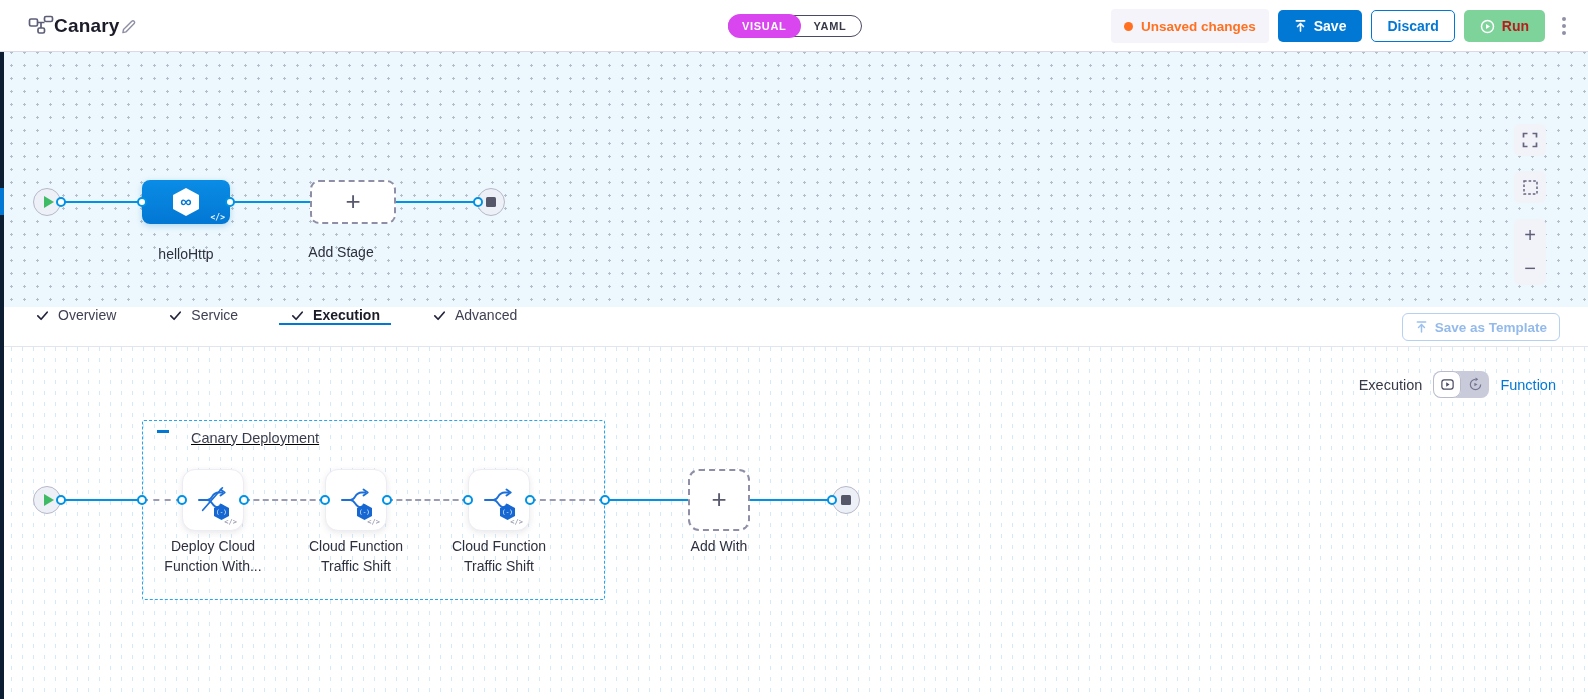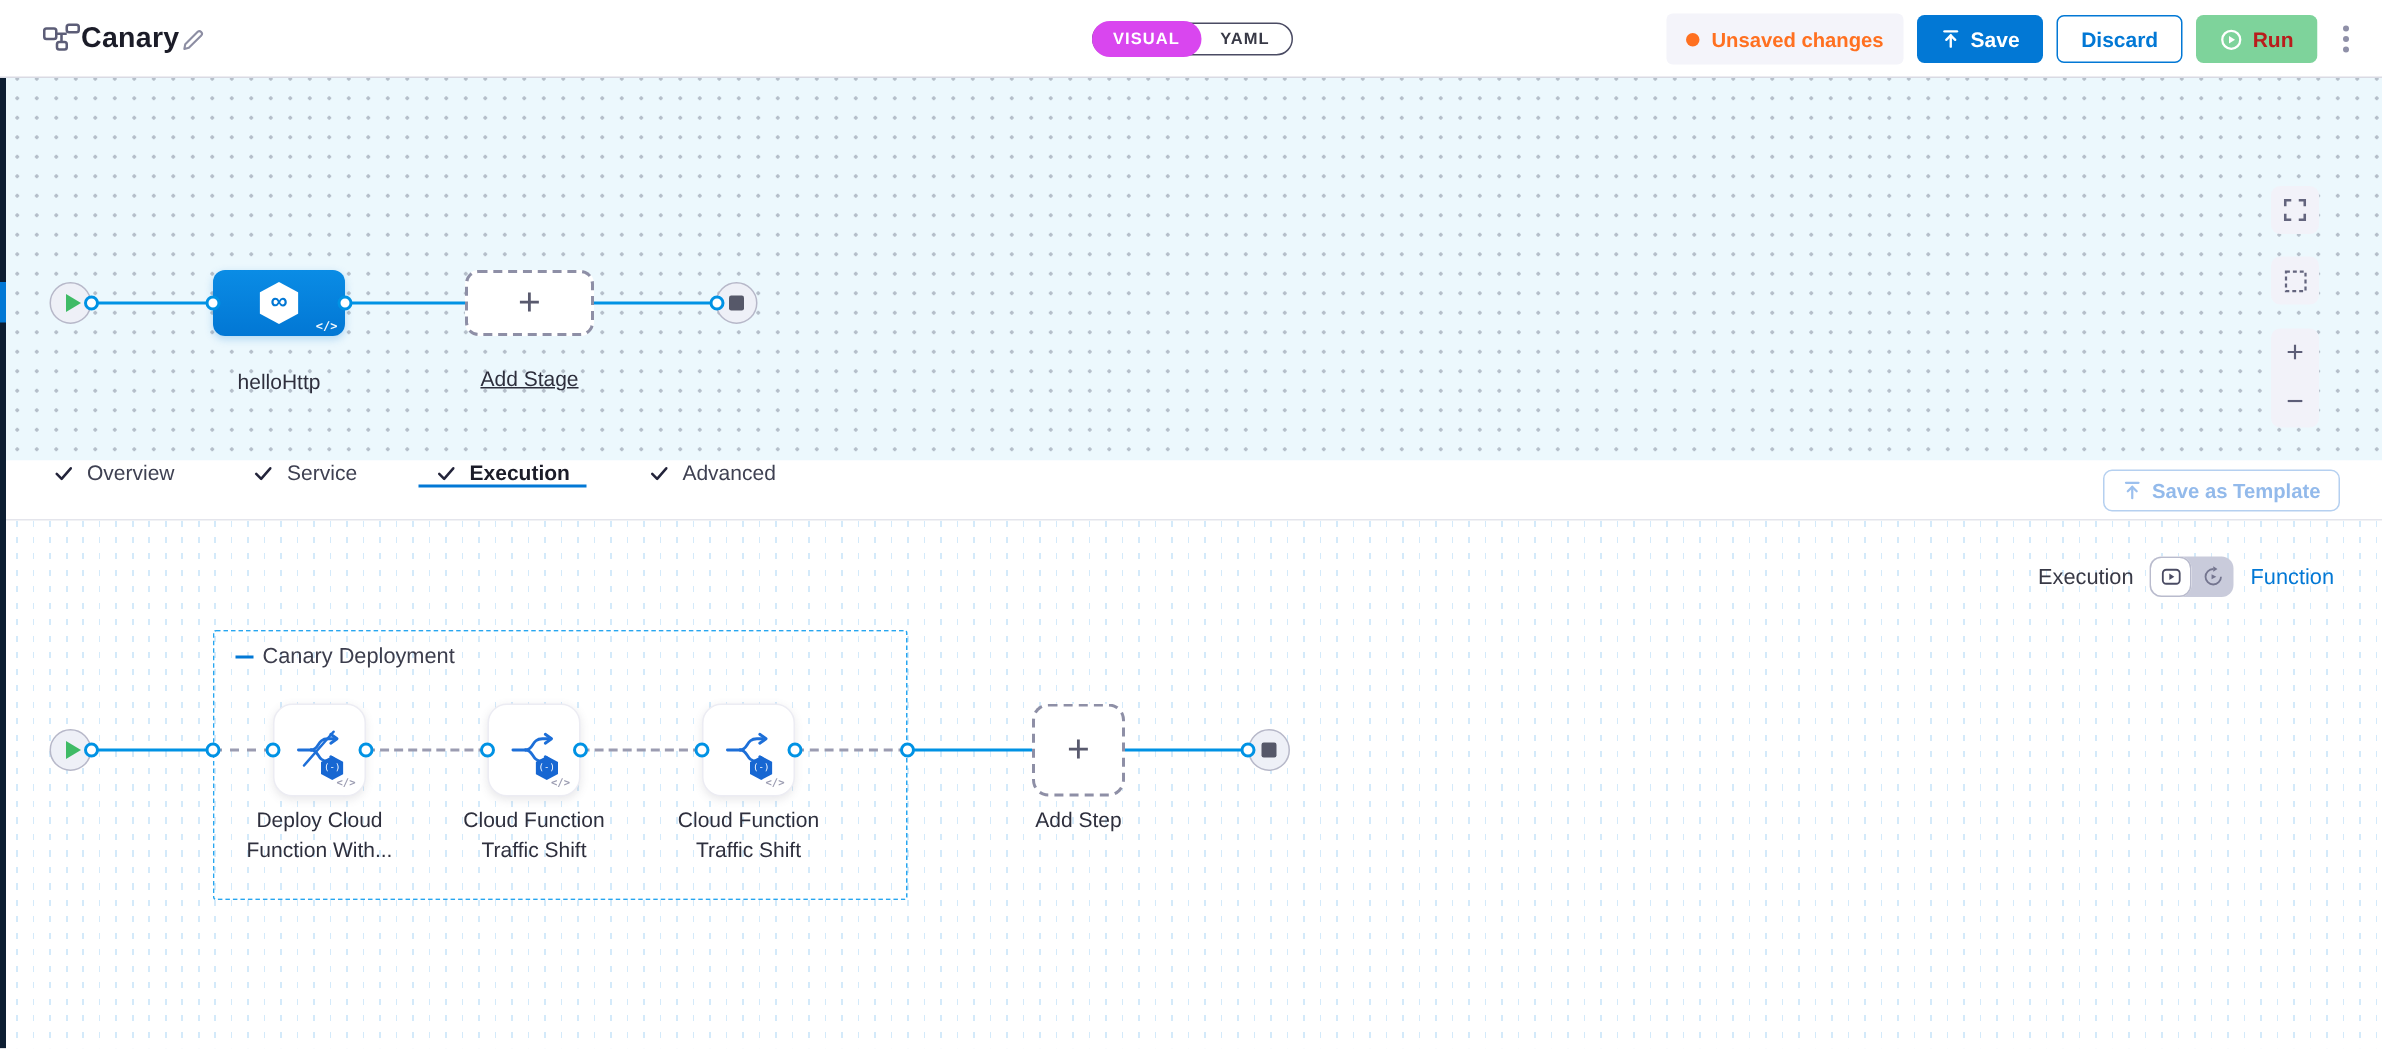--- a/index.html
+++ b/index.html
@@ -92,21 +92,21 @@
 
   .exec-mode-row { position:absolute; right:32px; top:24px; display:flex; align-items:center; gap:11px; z-index:9; }
   .exec-mode-label { font-size:14.5px; color:#383946; }
   .mode-toggle { width:56px; height:27px; background:#c9cbdb; border-radius:8px; display:flex; cursor:pointer; }
   .mode-seg { width:28px; height:27px; display:flex; align-items:center; justify-content:center; }
   .mode-seg.selected { background:#fff; border-radius:8px; box-shadow:0 0 0 1px #b9bbcd inset; }
   .rollback-link { font-size:14.5px; color:#0278d5; cursor:pointer; }
 
   .group-box { position:absolute; left:142px; top:73px; width:463px; height:180px;
                border:1.5px dashed #27a6f0; border-radius:2px; z-index:1; }
-  .group-label { position:absolute; left:14px; top:9px; display:flex; align-items:center; gap:6px; }
+  .group-label { position:absolute; left:14px; top:9px; display:flex; gap:22px;text-decoration:underline; }
   .group-dash { width:12px; height:2.5px; background:#0278d5; }
   .group-text { font-size:14.5px; color:#3c3d4c; }
 
   .step-card { position:absolute; top:122px; width:62px; height:62px; background:#fff; border-radius:13px;
                border:1px solid #ececf3; box-shadow:0 2px 6px rgba(96,97,112,.14);
                display:flex; align-items:center; justify-content:center; cursor:pointer; z-index:5; }
   .hex-badge { position:absolute; left:31px; top:34px; width:15px; height:16px; background:#1767d2;
                clip-path:polygon(50% 0,100% 25%,100% 75%,50% 100%,0 75%,0 25%);
                display:flex; align-items:center; justify-content:center; }
   .hex-badge span { color:#fff; font-size:6px; font-family:"DejaVu Sans Mono", monospace; line-height:1; }
@@ -191,21 +191,21 @@
       <div class="hexagon">
         <span class="hex-glyph">∞</span>
       </div>
       <span class="corner-code">&lt;/&gt;</span>
     </div>
     <div class="graph-label" style="left:132px; top:192px; width:108px;">helloHttp</div>
 
     <div class="add-box" style="left:310px; top:128px; width:86px; height:44px;">
       <span class="plus-glyph">+</span>
     </div>
-    <div class="graph-label" style="left:299px; top:190px; width:108px;text-decoration:underline;">Add Stage</div>
+    <div class="graph-label" style="left:287px; top:190px; width:108px;">Add Stage</div>
 
     <div class="node-circle" style="left:477px; top:136px;">
       <span class="stop-sq"></span>
     </div>
 
     <div class="canvas-ctl" style="left:1514px; top:72px;">
       <svg width="16" height="16" viewBox="0 0 16 16">
         <g fill="none" stroke="#64657e" stroke-width="1.7">
           <path d="M1.5 5.5 V1.5 H5.5"></path>
             <path d="M10.5 1.5 H14.5 V5.5"></path>
@@ -364,21 +364,21 @@
       <span class="step-code">&lt;/&gt;</span>
     </div>
 
     <div class="graph-label" style="left:150px; top:189px; width:126px;">Deploy Cloud Function With...</div>
     <div class="graph-label" style="left:293px; top:189px; width:126px;">Cloud Function Traffic Shift</div>
     <div class="graph-label" style="left:436px; top:189px; width:126px;">Cloud Function Traffic Shift</div>
 
     <div class="add-box" style="left:688px; top:122px; width:62px; height:62px; border-radius:11px;">
       <span class="plus-glyph">+</span>
     </div>
-    <div class="graph-label" style="left:658px; top:189px; width:122px;">Add Step</div>
+    <div class="graph-label" style="left:658px; top:189px; width:122px;">Add With</div>
 
     <div class="node-circle" style="left:832px; top:139px;">
       <span class="stop-sq"></span>
     </div>
   </div>
 
   <div class="left-rail">
     <div class="rail-indicator"></div>
   </div>
 

